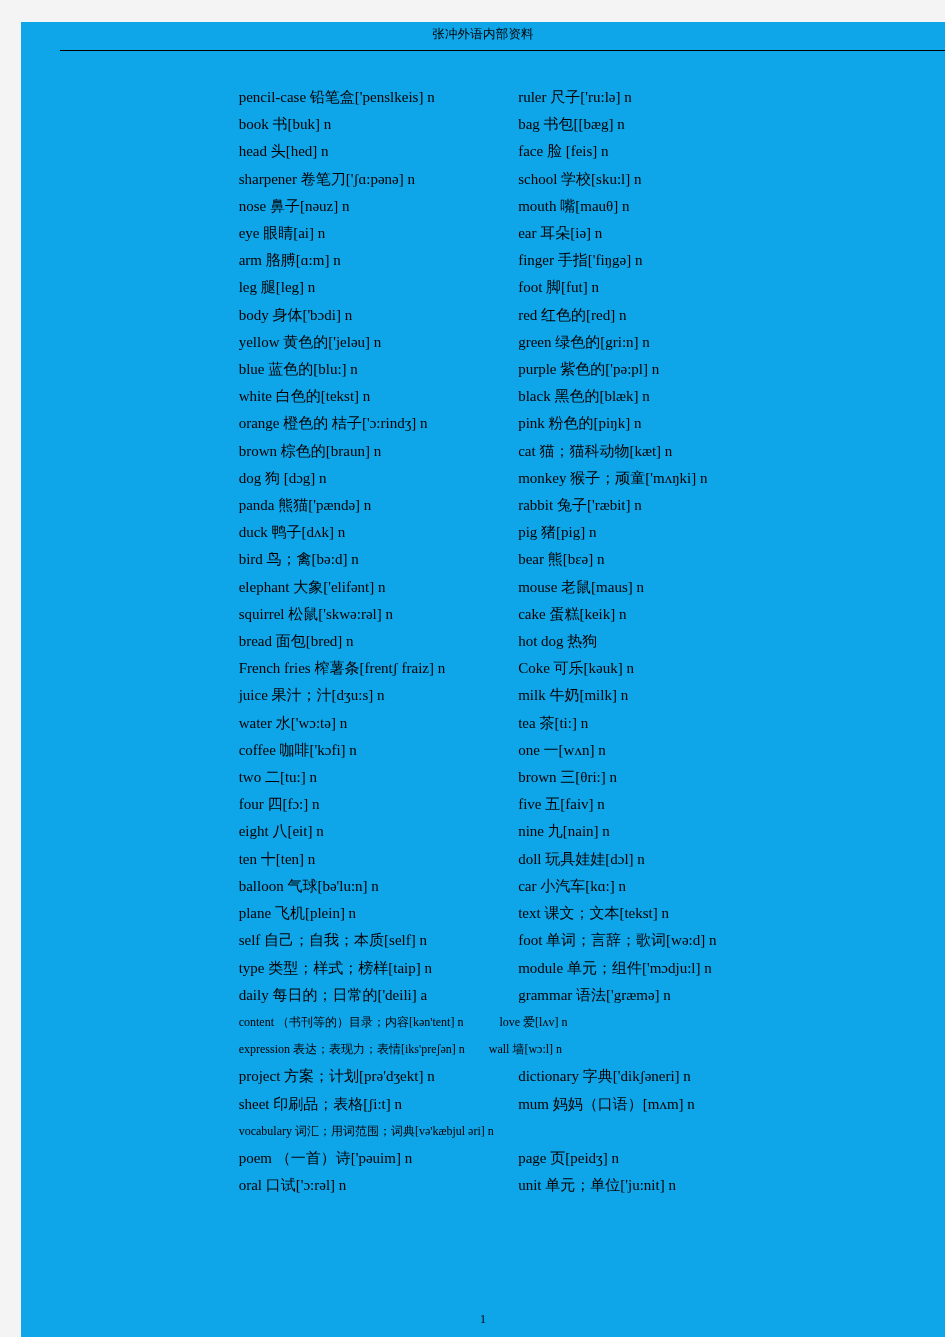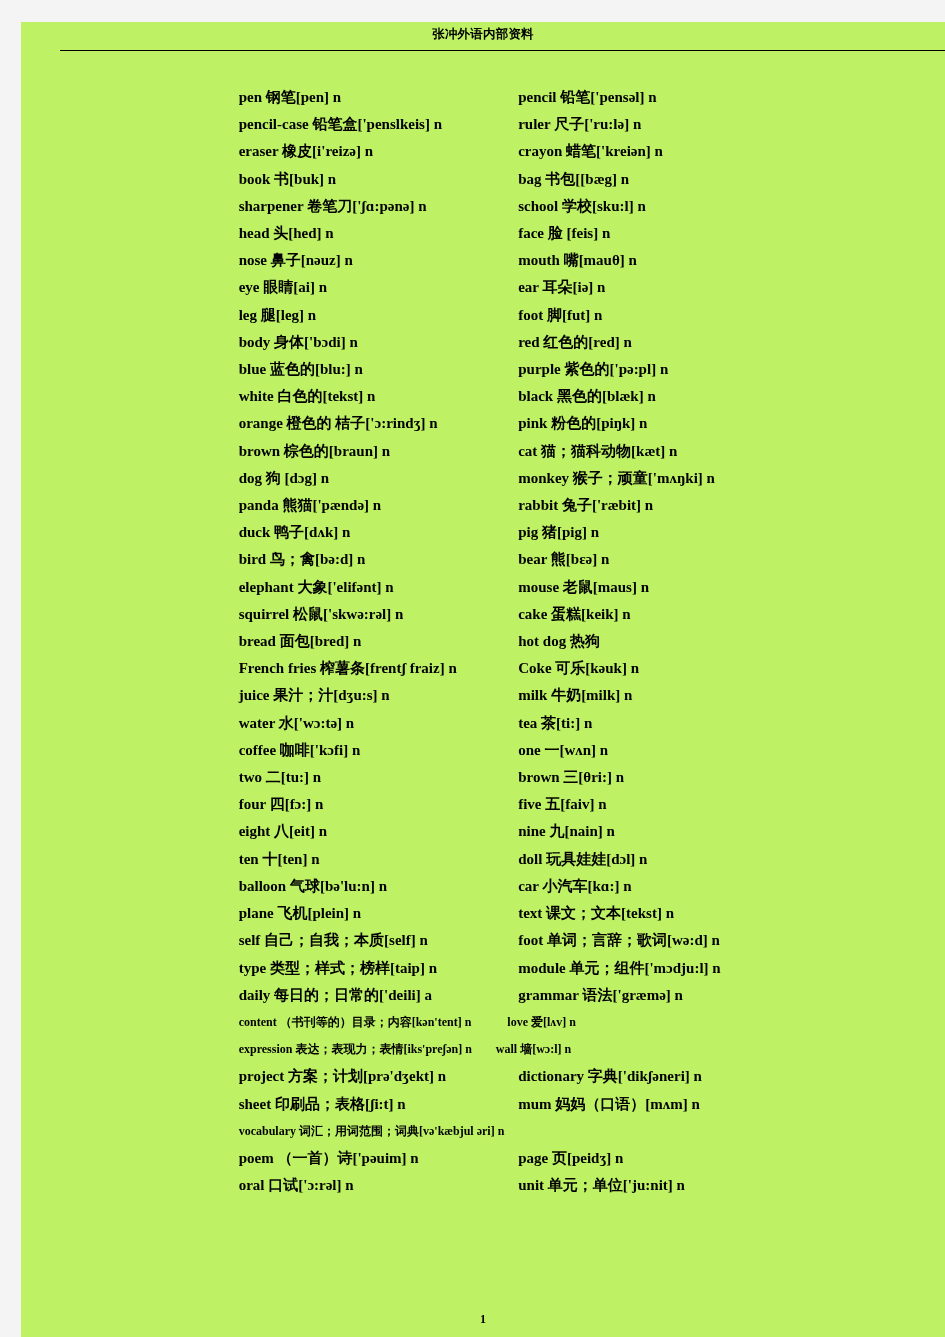--- a/index.html
+++ b/index.html
@@ -13,22 +13,21 @@
     height: 1337px;
     overflow: hidden;
     font-family: "Liberation Serif", "DejaVu Serif", serif;
   }
   .page {
     position: absolute;
     left: 21px;
     top: 22px;
     width: 924px;
     height: 1315px;
-    background: #bef264;
-    font-weight: bold;
+    background: #0ea5e9;
   }
   .page-header {
     position: relative;
     height: 42px;
   }
   .header-title {
     position: absolute;
     left: 0;
     right: 0;
     top: 4px;
@@ -105,105 +104,105 @@
     <table class="vocab-table">
       <colgroup>
         <col class="col-gutter-left">
           <col class="col-left">
           <col class="col-right">
       </colgroup>
       <tbody>
         <tr class="row">
           <td></td>
           <td>
-              <span class="entry">pen  钢笔[pen] n</span>
-            </td>
-          <td>
-              <span class="entry">pencil 铅笔['pensəl] n</span>
-            </td>
-        </tr>
-        <tr class="row">
-          <td></td>
-          <td>
               <span class="entry">pencil-case 铅笔盒['penslkeis] n</span>
             </td>
           <td>
               <span class="entry">ruler  尺子['ru:lə] n</span>
             </td>
         </tr>
         <tr class="row">
           <td></td>
           <td>
-              <span class="entry">eraser  橡皮[i'reizə] n</span>
-            </td>
-          <td>
-              <span class="entry">crayon  蜡笔['kreiən] n</span>
-            </td>
-        </tr>
-        <tr class="row">
-          <td></td>
-          <td>
               <span class="entry">book  书[buk] n</span>
             </td>
           <td>
               <span class="entry">bag  书包[[bæg] n</span>
             </td>
         </tr>
         <tr class="row">
           <td></td>
           <td>
+              <span class="entry">head  头[hed] n</span>
+            </td>
+          <td>
+              <span class="entry">face  脸 [feis] n</span>
+            </td>
+        </tr>
+        <tr class="row">
+          <td></td>
+          <td>
               <span class="entry">sharpener  卷笔刀['ʃɑ:pənə] n</span>
             </td>
           <td>
               <span class="entry">school  学校[sku:l] n</span>
             </td>
         </tr>
         <tr class="row">
           <td></td>
           <td>
-              <span class="entry">head  头[hed] n</span>
-            </td>
-          <td>
-              <span class="entry">face  脸 [feis] n</span>
-            </td>
-        </tr>
-        <tr class="row">
-          <td></td>
-          <td>
               <span class="entry">nose 鼻子[nəuz] n</span>
             </td>
           <td>
               <span class="entry">mouth  嘴[mauθ] n</span>
             </td>
         </tr>
         <tr class="row">
           <td></td>
           <td>
               <span class="entry">eye  眼睛[ai] n</span>
             </td>
           <td>
               <span class="entry">ear  耳朵[iə] n</span>
             </td>
         </tr>
         <tr class="row">
           <td></td>
           <td>
+              <span class="entry">arm 胳膊[ɑ:m] n</span>
+            </td>
+          <td>
+              <span class="entry">finger  手指['fiŋgə] n</span>
+            </td>
+        </tr>
+        <tr class="row">
+          <td></td>
+          <td>
               <span class="entry">leg  腿[leg] n</span>
             </td>
           <td>
               <span class="entry">foot  脚[fut] n</span>
             </td>
         </tr>
         <tr class="row">
           <td></td>
           <td>
               <span class="entry">body  身体['bɔdi] n</span>
             </td>
           <td>
               <span class="entry">red  红色的[red] n</span>
+            </td>
+        </tr>
+        <tr class="row">
+          <td></td>
+          <td>
+              <span class="entry">yellow  黄色的['jeləu] n</span>
+            </td>
+          <td>
+              <span class="entry">green  绿色的[gri:n] n</span>
             </td>
         </tr>
         <tr class="row">
           <td></td>
           <td>
               <span class="entry">blue  蓝色的[blu:] n</span>
             </td>
           <td>
               <span class="entry">purple  紫色的['pə:pl] n</span>
             </td>

